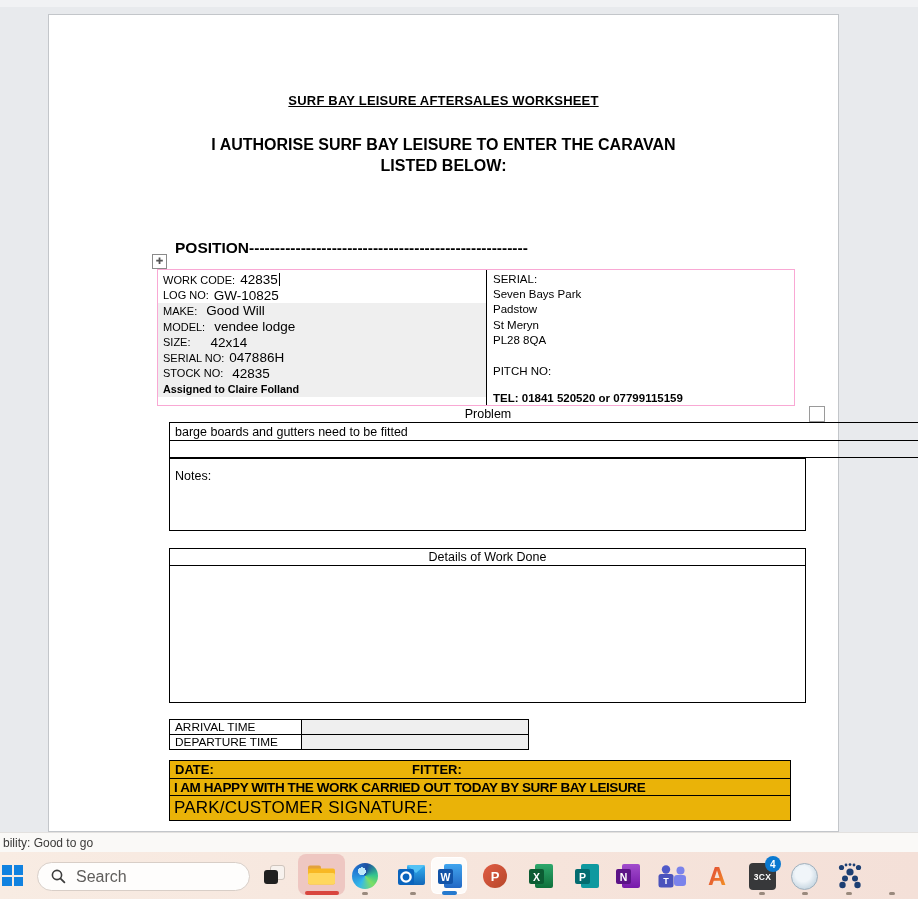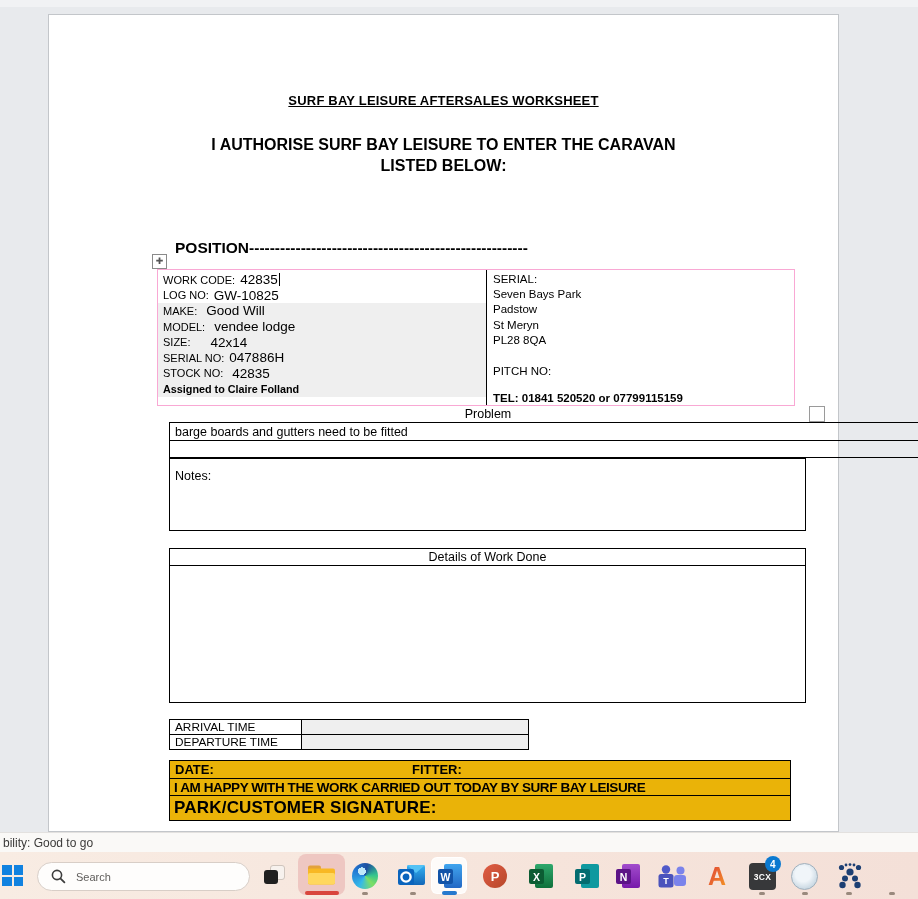--- a/index.html
+++ b/index.html
@@ -58,37 +58,37 @@
   .tlabel{width:132px;border-right:1px solid #000;box-sizing:border-box;font-size:11.8px;
           display:flex;align-items:center;padding-left:5px}
   .tval{flex:1;background:#efefef}
 
   .foot{position:absolute;left:120px;top:745px;width:622px;border:1px solid #000;box-sizing:border-box;background:#eab308}
   .frow1{height:17px;border-bottom:1px solid #000;position:relative;font-size:13px;font-weight:bold}
   .fdate{position:absolute;left:5px;top:1px}
   .ffitter{position:absolute;left:242px;top:1px}
   .frow2{height:16px;border-bottom:1px solid #000;font-size:13.5px;font-weight:bold;
          letter-spacing:-.4px;display:flex;align-items:center;padding-left:4px}
-  .frow3{height:24px;font-size:17px;font-weight:bold;display:flex;align-items:center;padding-left:4px;letter-spacing:.2px}
+  .frow3{height:24px;font-size:17px;font-weight:normal;display:flex;align-items:center;padding-left:4px;letter-spacing:.2px}
 
   
   .statusbar{position:absolute;left:0;top:832px;width:100%;height:20px;background:#faf9f7;
              border-top:1px solid #e3e1df;box-sizing:border-box;display:flex;align-items:center;
              padding-left:3px;font-size:12px;color:#3b3a39}
 
   
   .taskbar{position:absolute;left:0;top:852px;width:100%;height:47px;
            background:linear-gradient(90deg,#f8ece3,#f6e4db 60%,#f4e0d8)}
   .tb{position:absolute}
   .winlogo{left:2px;top:13px;width:21px;height:21px;display:grid;
            grid-template-columns:1fr 1fr;grid-template-rows:1fr 1fr;gap:2px}
   .winlogo div{background:#1182e0}
   .searchbox{left:37px;top:10px;width:213px;height:29px}
   .searchbox input{width:100%;height:100%;border:1px solid #d8cec7;border-radius:15px;background:#fefdfc;
-           box-sizing:border-box;padding:0 0 0 38px;font-size:11px;color:#444;outline:none;
+           box-sizing:border-box;padding:0 0 0 38px;font-size:16px;color:#444;outline:none;
            font-family:"Liberation Sans","DejaVu Sans",sans-serif}
   .searchbox input::placeholder{color:#5f5d5b;opacity:1}
   .magicon{position:absolute;left:13px;top:6px}
   .taskview{left:264px;top:13px;width:22px;height:20px}
   .tv-back{position:absolute;left:6px;top:0;width:13px;height:13px;background:#f7f2ee;border:1px solid #cfc5bd;border-radius:3px}
   .tv-front{position:absolute;left:0;top:5px;width:14px;height:14px;background:#202020;border-radius:3px}
   .fe-plate{left:298px;top:2px;width:47px;height:41px;border-radius:8px;background:#eec7c2}
   .underline-red{left:305px;top:39px;width:34px;height:3.5px;border-radius:2px;background:#d9463e}
   .word-plate{left:431px;top:5px;width:36px;height:37px;border-radius:6px;background:rgba(255,255,255,.82);
               border:1px solid rgba(255,255,255,.95);box-sizing:border-box}

